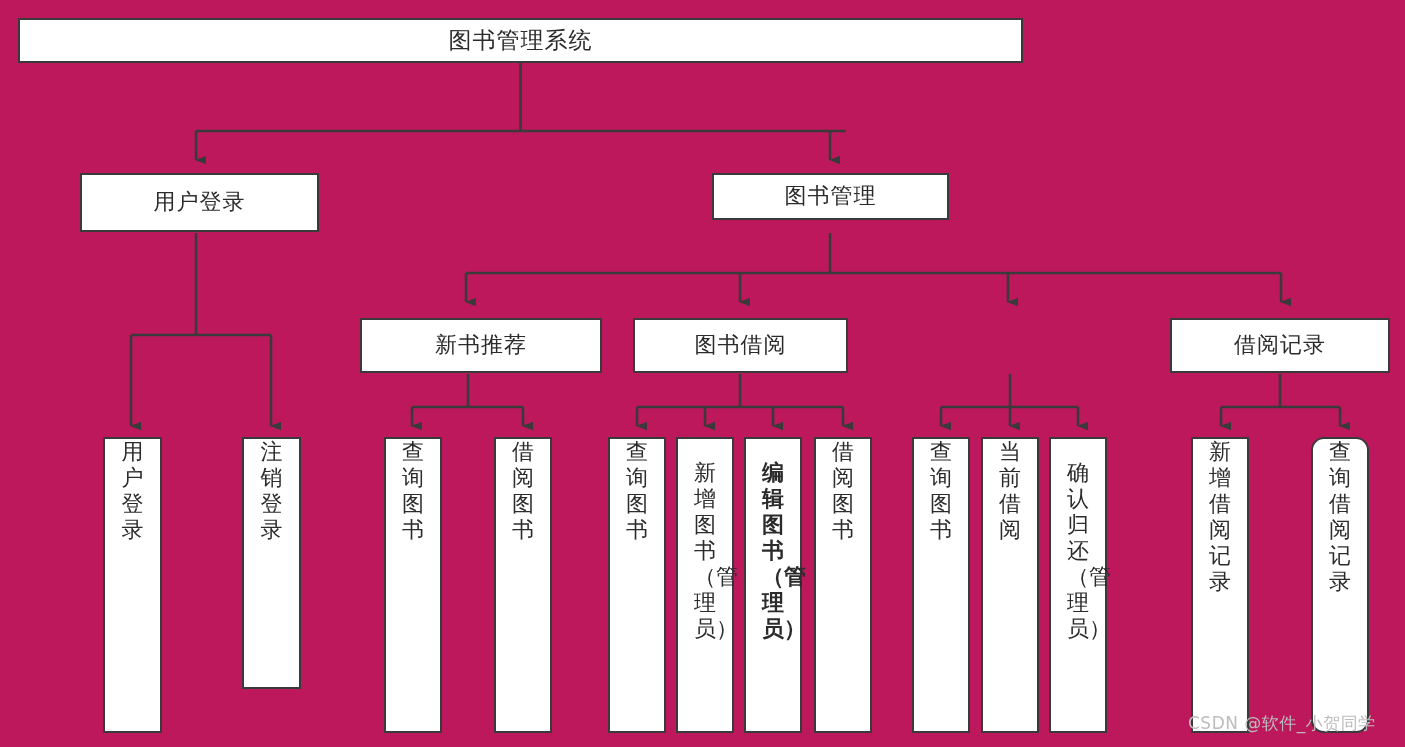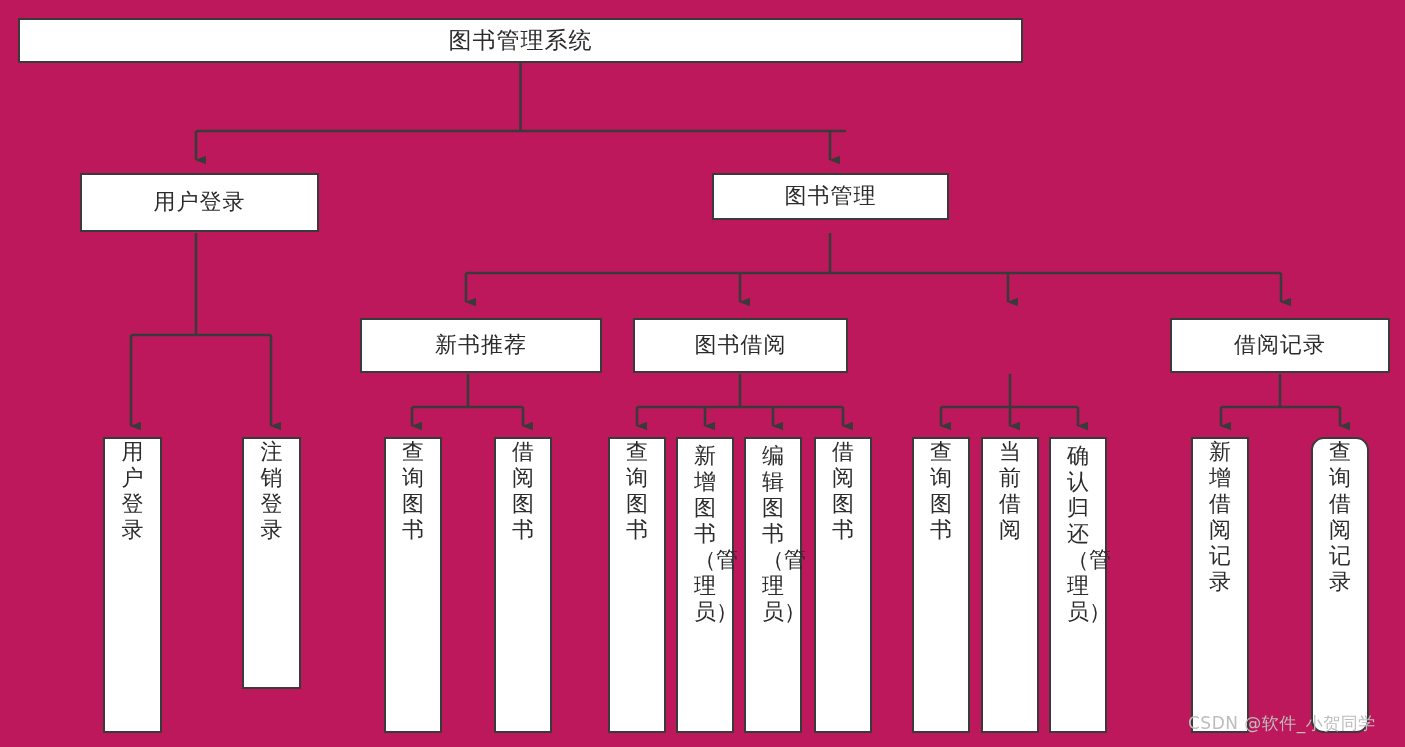--- a/index.html
+++ b/index.html
@@ -30,21 +30,21 @@
   .vtext{
     display:block;
     width:1em;
     margin:0 auto;
     word-break:break-all;
     white-space:normal;
     text-align:center;
   }
   .node.v.mid{}
   .node.v.top{align-items:flex-start;}
-  .node.v.top .vtext{padding-top:4px;}
+  .node.v.top .vtext{padding-top:21px;}
   #watermark{
     position:absolute;
     left:1188px;
     top:712px;
     font-size:17px;
     color:#bdbdbd;
     letter-spacing:0.5px;
     white-space:nowrap;
     font-family:"DejaVu Sans","Liberation Sans",sans-serif;
   }
@@ -138,21 +138,21 @@
   <div class="node v mid" style="left:494px;top:437px;width:58px;height:296px;">
     <span class="vtext">借阅图书</span>
   </div>
 
   <div class="node v mid" style="left:608px;top:437px;width:58px;height:296px;">
     <span class="vtext">查询图书</span>
   </div>
   <div class="node v top" style="left:676px;top:437px;width:58px;height:296px;">
     <span class="vtext">新增图书（管理员）</span>
   </div>
-  <div class="node v top" style="left:744px;top:437px;width:58px;height:296px;">
+  <div class="node v top" style="left:744px;top:437px;width:58px;height:296px;font-weight:bold;">
     <span class="vtext">编辑图书（管理员）</span>
   </div>
   <div class="node v mid" style="left:814px;top:437px;width:58px;height:296px;">
     <span class="vtext">借阅图书</span>
   </div>
 
   <div class="node v mid" style="left:912px;top:437px;width:58px;height:296px;">
     <span class="vtext">查询图书</span>
   </div>
   <div class="node v mid" style="left:981px;top:437px;width:58px;height:296px;">

